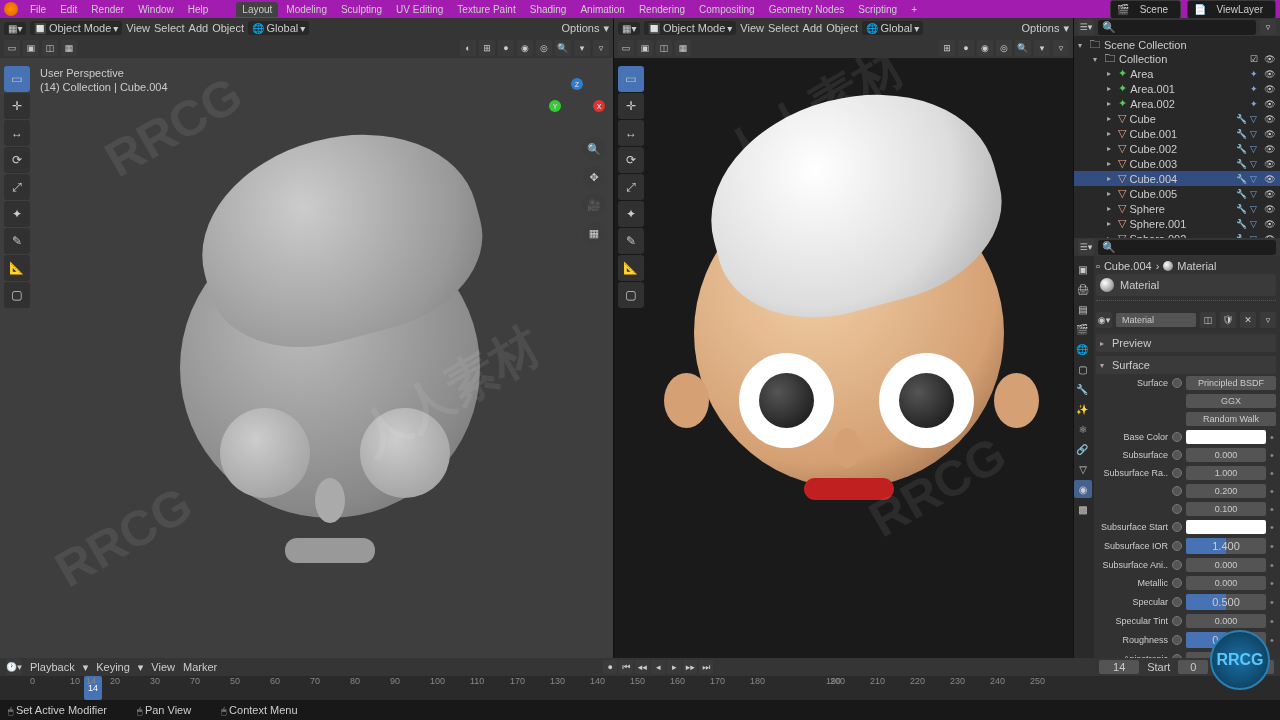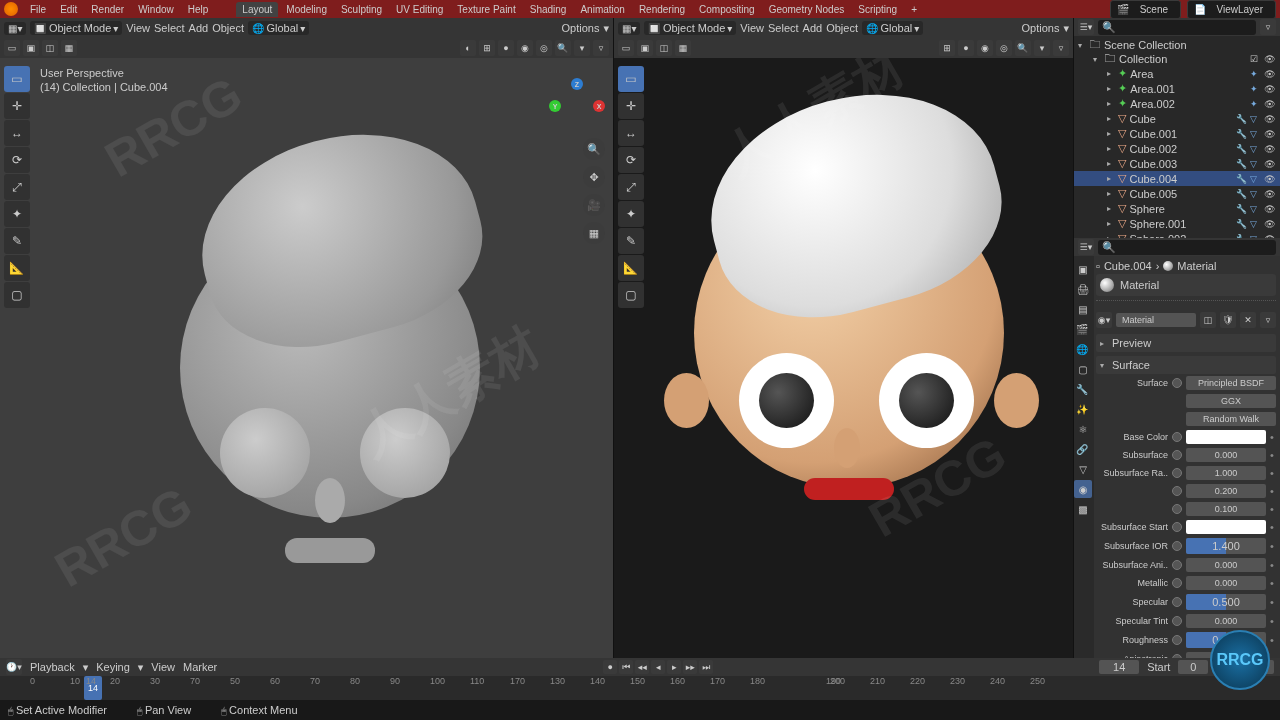--- a/index.html
+++ b/index.html
@@ -1,17 +1,17 @@
 <!DOCTYPE html>
 <html><head>
 <meta charset="utf-8">
 <style>
 * { margin: 0; padding: 0; box-sizing: border-box; font-family: sans-serif; font-size: 11px; color: #ccc; }
 body { background: #2b2b2b; width: 1280px; height: 720px; overflow: hidden; position: relative; }
-.topmenu { height: 18px; background: #7f1d1d; display: flex; align-items: center; padding: 0 4px; gap: 2px; }
+.topmenu { height: 18px; background: #a21caf; display: flex; align-items: center; padding: 0 4px; gap: 2px; }
 .topmenu span { padding: 2px 6px; cursor: pointer; font-size: 10px; }
 .topmenu .logo { width: 14px; height: 14px; background: radial-gradient(circle,#ff8c00,#e06000); border-radius: 50%; margin-right: 4px; }
 .tabmenu { margin-left: 20px; display: flex; gap: 2px; }
 .tabmenu span { padding: 2px 6px; font-size: 10px; }
 .tabmenu span.active { background: #424242; border-radius: 3px 3px 0 0; }
 .topright { margin-left: auto; display: flex; align-items: center; gap: 6px; }
 .sceneinput { background: #1c1c1c; border: 1px solid #3a3a3a; border-radius: 3px; padding: 1px 6px; font-size: 10px; display: flex; align-items: center; gap: 4px; }
 .main { display: flex; height: 640px; }
 .vpcol { width: 614px; display: flex; flex-direction: column; border-right: 1px solid #111; }
 .vpcol2 { width: 460px; display: flex; flex-direction: column; border-right: 1px solid #111; }

